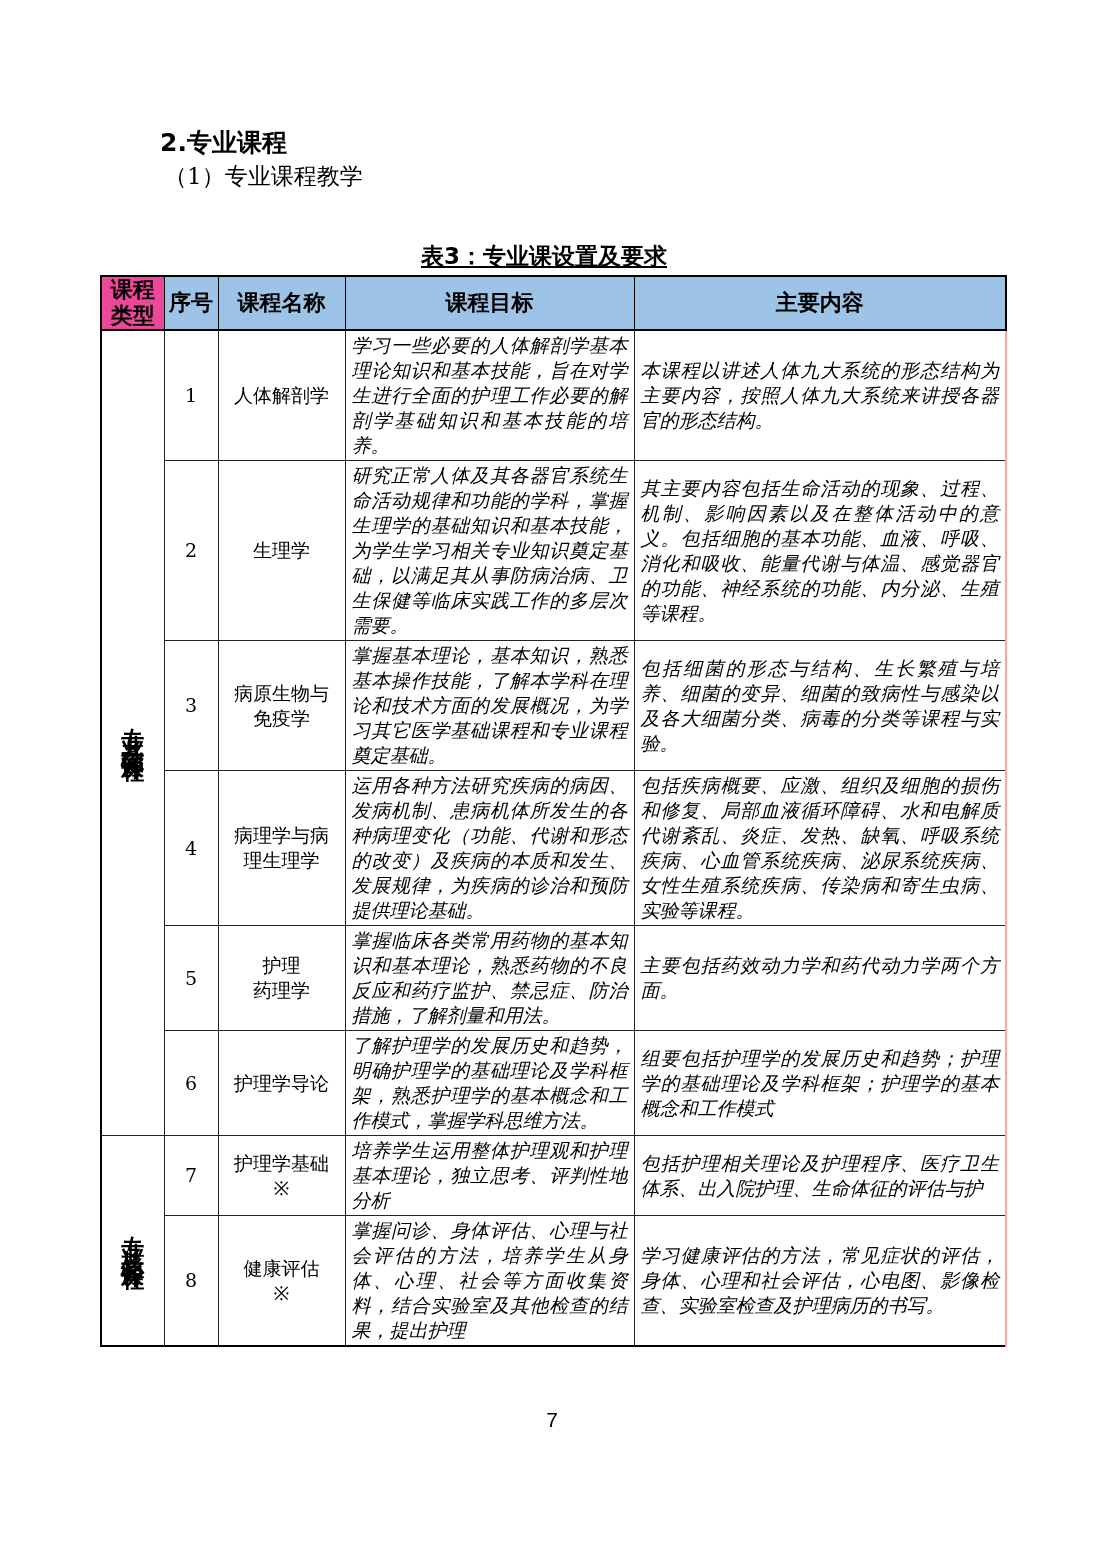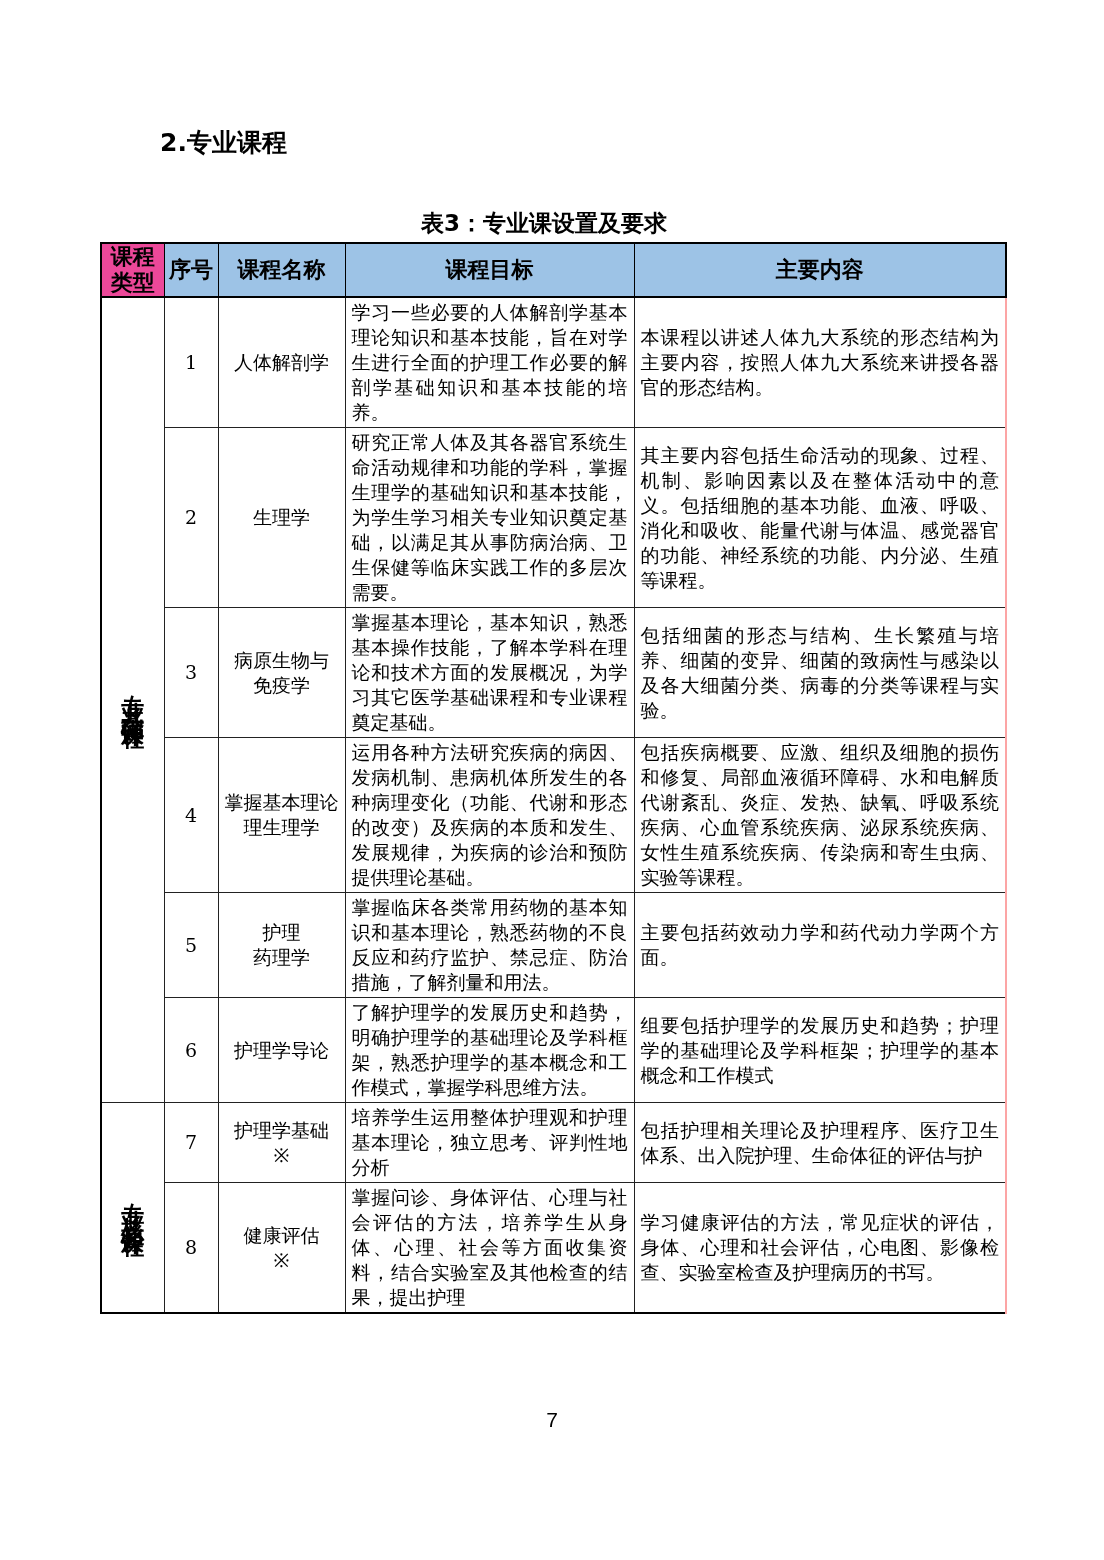--- a/index.html
+++ b/index.html
@@ -37,20 +37,21 @@
     text-indent: 2.6em;
     padding: 0 12px 0 16px;
   }
   .table-caption {
     font-family: "DejaVu Sans", "Liberation Sans", sans-serif;
     font-weight: bold;
     font-size: 23px;
     text-align: center;
     margin-top: 48px;
     margin-bottom: 3px;
+    text-decoration: underline;
   }
   table.course-table {
     width: 905px;
     table-layout: fixed;
     border-collapse: collapse;
     border: 2px solid #000;
   }
   col.c-type { width: 63px; }
   col.c-no   { width: 54px; }
   col.c-name { width: 127px; }
@@ -91,38 +92,40 @@
     letter-spacing: 7px;
     display: inline-block;
   }
   td.no-cell { text-align: center; }
   td.name-cell {
     text-align: center;
     white-space: pre-line;
   }
   td.obj-cell, td.cont-cell {
     text-align: justify;
+    font-style: italic;
   }
   td.cont-cell { border-right: 2px solid #fca5a5; }
   .page-number {
     position: absolute;
     left: 0;
     top: 1408px;
     width: 1104px;
     text-align: center;
     font-family: "Liberation Sans", "DejaVu Sans", sans-serif;
     font-size: 21px;
   }
 </style>
 </head>
 <body>
 
 <div class="page">
 
   <div class="section-heading">2.专业课程</div>
+  <div class="sub-heading">（1）专业课程教学</div>
 
   <div class="table-caption">表3：专业课设置及要求</div>
 
   <table class="course-table">
     <colgroup>
       <col class="c-type">
         <col class="c-no">
         <col class="c-name">
         <col class="c-obj">
         <col class="c-cont">
@@ -152,21 +155,21 @@
       </tr>
       <tr>
         <td class="no-cell">3</td>
         <td class="name-cell">病原生物与
 免疫学</td>
         <td class="obj-cell">掌握基本理论，基本知识，熟悉基本操作技能，了解本学科在理论和技术方面的发展概况，为学习其它医学基础课程和专业课程奠定基础。</td>
         <td class="cont-cell">包括细菌的形态与结构、生长繁殖与培养、细菌的变异、细菌的致病性与感染以及各大细菌分类、病毒的分类等课程与实验。</td>
       </tr>
       <tr>
         <td class="no-cell">4</td>
-        <td class="name-cell">掌握基本理论
+        <td class="name-cell">病理学与病
 理生理学</td>
         <td class="obj-cell">运用各种方法研究疾病的病因、发病机制、患病机体所发生的各种病理变化（功能、代谢和形态的改变）及疾病的本质和发生、发展规律，为疾病的诊治和预防提供理论基础。</td>
         <td class="cont-cell">包括疾病概要、应激、组织及细胞的损伤和修复、局部血液循环障碍、水和电解质代谢紊乱、炎症、发热、缺氧、呼吸系统疾病、心血管系统疾病、泌尿系统疾病、女性生殖系统疾病、传染病和寄生虫病、实验等课程。</td>
       </tr>
       <tr>
         <td class="no-cell">5</td>
         <td class="name-cell">护理
 药理学</td>
         <td class="obj-cell">掌握临床各类常用药物的基本知识和基本理论，熟悉药物的不良反应和药疗监护、禁忌症、防治措施，了解剂量和用法。</td>
         <td class="cont-cell">主要包括药效动力学和药代动力学两个方面。</td>

